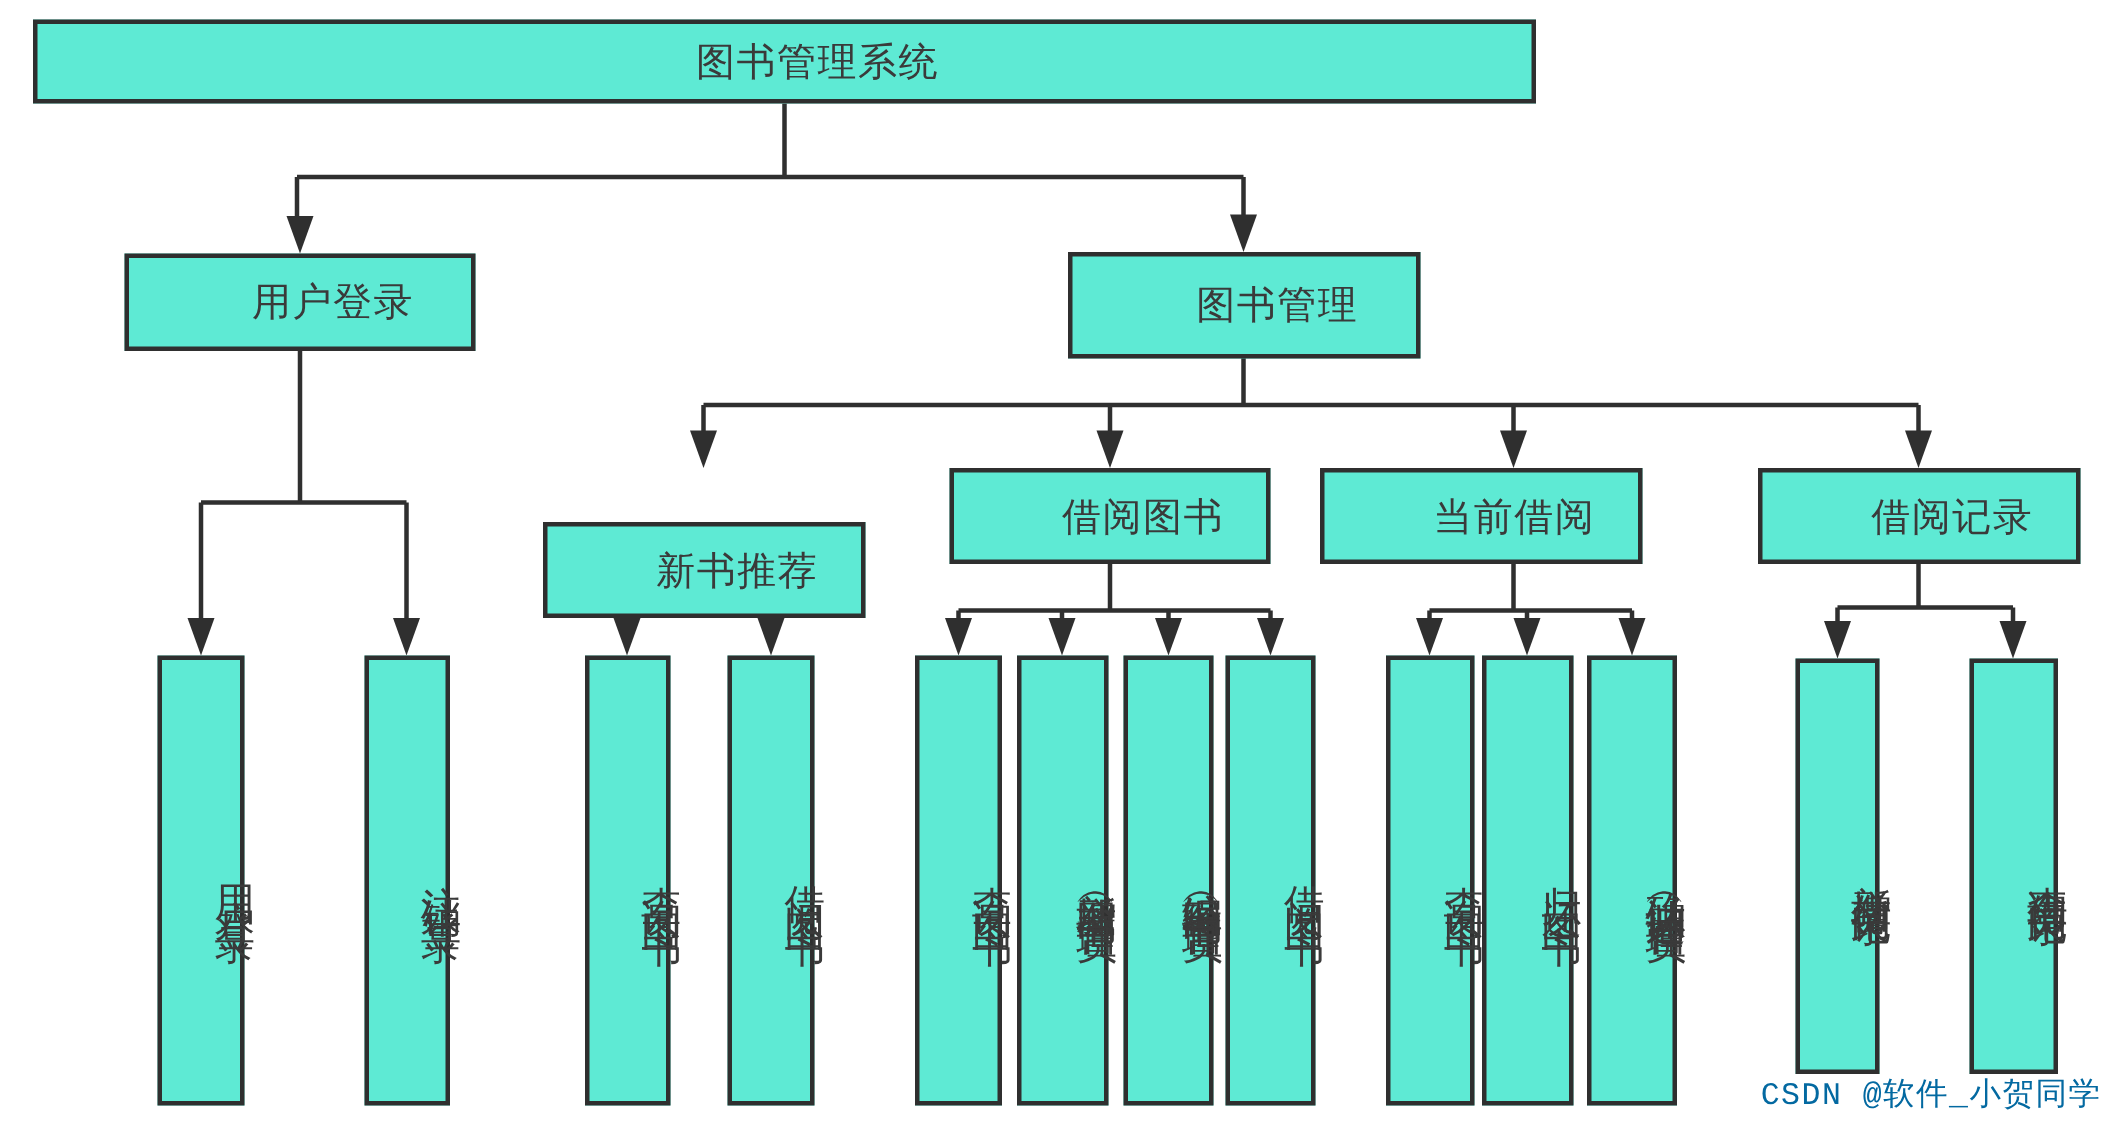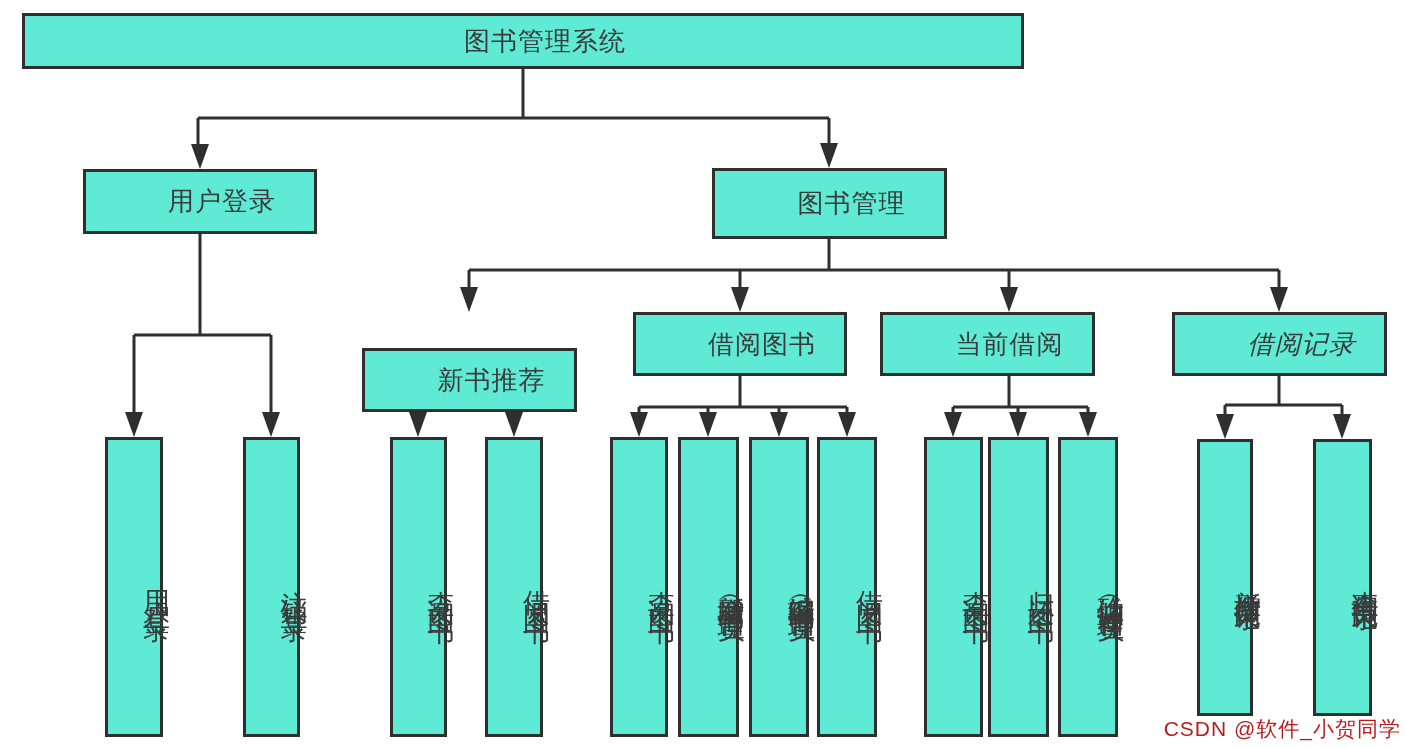--- a/index.html
+++ b/index.html
@@ -49,24 +49,25 @@
     stroke: #2f2f2f;
     stroke-width: 3;
     fill: none;
   }
   .arrowhead { fill: #2f2f2f; }
   #watermark {
     position: absolute;
     right: 4px;
     top: 715px;
     font-size: 21px;
-    color: #b91c1c;
+    color: #0369a1;
     letter-spacing: 1px;
     z-index: 3;
     white-space: nowrap;
+    font-family: Liberation Mono, monospace;
   }
 </style>
 </head>
 <body>
 
 <div id="canvas">
 
   <svg id="connectors" viewBox="0 0 1405 747" xmlns="http://www.w3.org/2000/svg">
     <path class="connector-stroke" d="
       M523 69 V118
@@ -124,21 +125,21 @@
   </svg>
 
   <div class="node" style="left:22px; top:13px; width:1002px; height:56px;">图书管理系统</div>
 
   <div class="node" style="left:83px; top:169px; width:234px; height:65px;">用户登录</div>
   <div class="node" style="left:712px; top:168px; width:235px; height:71px;">图书管理</div>
 
   <div class="node" style="left:362px; top:312px; width:215px; height:64px;margin-top:36px;">新书推荐</div>
   <div class="node" style="left:633px; top:312px; width:214px; height:64px;">借阅图书</div>
   <div class="node" style="left:880px; top:312px; width:215px; height:64px;">当前借阅</div>
-  <div class="node" style="left:1172px; top:312px; width:215px; height:64px;font-style:italic;">借阅记录</div>
+  <div class="node" style="left:1172px; top:312px; width:215px; height:64px;">借阅记录</div>
 
   <div class="node vnode short" style="left:105px; top:437px; width:58px; height:300px;">用户登录</div>
   <div class="node vnode short" style="left:243px; top:437px; width:57px; height:300px;">注销登录</div>
 
   <div class="node vnode short" style="left:390px; top:437px; width:57px; height:300px;">查询图书</div>
   <div class="node vnode short" style="left:485px; top:437px; width:58px; height:300px;">借阅图书</div>
 
   <div class="node vnode short" style="left:610px; top:437px; width:58px; height:300px;">查询图书</div>
   <div class="node vnode" style="left:678px; top:437px; width:61px; height:300px;">新增图书（管理员）</div>
   <div class="node vnode" style="left:749px; top:437px; width:60px; height:300px;">编辑图书（管理员）</div>

